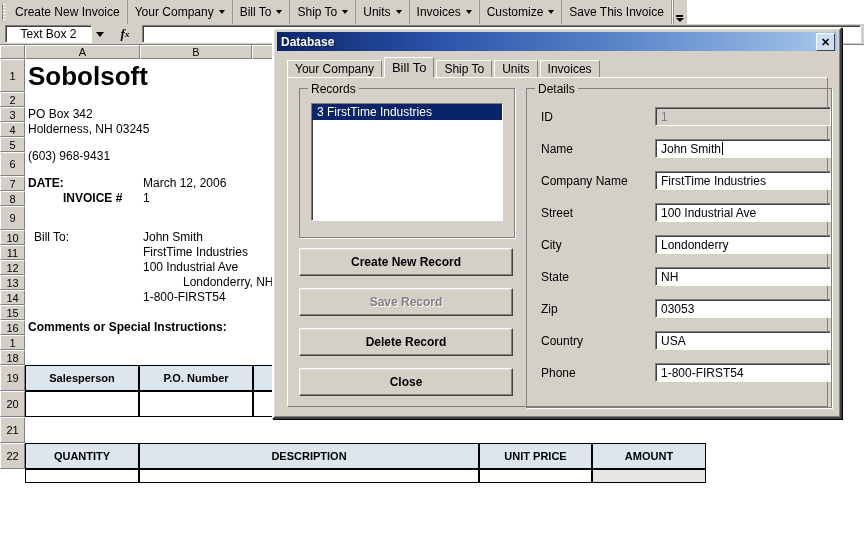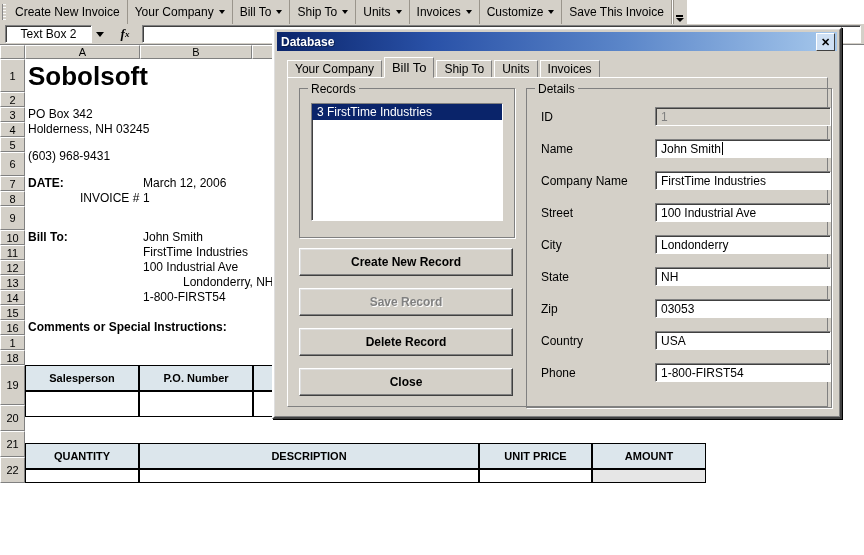--- a/index.html
+++ b/index.html
@@ -284,35 +284,35 @@
         <div class="rh" style="height: 24px;">9</div>
         <div class="rh" style="height: 15px;">10</div>
         <div class="rh" style="height: 15px;">11</div>
         <div class="rh" style="height: 15px;">12</div>
         <div class="rh" style="height: 15px;">13</div>
         <div class="rh" style="height: 15px;">14</div>
         <div class="rh" style="height: 15px;">15</div>
         <div class="rh" style="height: 15px;">16</div>
         <div class="rh" style="height: 15px;">1</div>
         <div class="rh" style="height: 15px;">18</div>
-        <div class="rh" style="height: 40px;">19</div>
+        <div class="rh" style="height: 26px;">19</div>
         <div class="rh" style="height: 26px;">20</div>
         <div class="rh" style="height: 26px;">21</div>
         <div class="rh" style="height: 26px;">22</div>
       </div>
     <div class="grid" id="gridcells">
         <div class="cell" style="left: 3px; top: 2px; font-size: 26px; font-weight: bold;">Sobolsoft</div>
         <div class="cell" style="left: 3px; top: 48px;">PO Box 342</div>
         <div class="cell" style="left: 3px; top: 63px;">Holderness, NH 03245</div>
         <div class="cell" style="left: 3px; top: 90px;">(603) 968-9431</div>
         <div class="cell" style="left: 3px; top: 117px; font-weight: bold;">DATE:</div>
         <div class="cell" style="left: 118px; top: 117px;">March 12, 2006</div>
-        <div class="cell" style="left: 20px; top: 132px; font-weight: normal; padding-left: 35px;">INVOICE #</div>
+        <div class="cell" style="left: 3px; top: 132px; font-weight: bold; padding-left: 35px;">INVOICE #</div>
         <div class="cell" style="left: 118px; top: 132px;">1</div>
-        <div class="cell" style="left: 3px; top: 171px; font-weight: bold;">Bill To:</div>
+        <div class="cell" style="left: 9px; top: 171px; font-weight: normal;">Bill To:</div>
         <div class="cell" style="left: 118px; top: 171px;">John Smith</div>
         <div class="cell" style="left: 118px; top: 186px;">FirstTime Industries</div>
         <div class="cell" style="left: 118px; top: 201px;">100 Industrial Ave</div>
         <div class="cell" style="left: 118px; top: 216px; margin-left: 40px;">Londonderry, NH 03053</div>
         <div class="cell" style="left: 118px; top: 231px;">1-800-FIRST54</div>
         <div class="cell" style="left: 3px; top: 261px; font-weight: bold;">Comments or Special Instructions:</div>
         <div class="co-hdr" style="left: 0px; top: 306px; width: 114px; height: 26px;">Salesperson</div>
         <div class="co-cell" style="left: 0px; top: 332px; width: 114px; height: 26px;"></div>
         <div class="co-hdr" style="left: 114px; top: 306px; width: 114px; height: 26px;">P.O. Number</div>
         <div class="co-cell" style="left: 114px; top: 332px; width: 114px; height: 26px;"></div>

